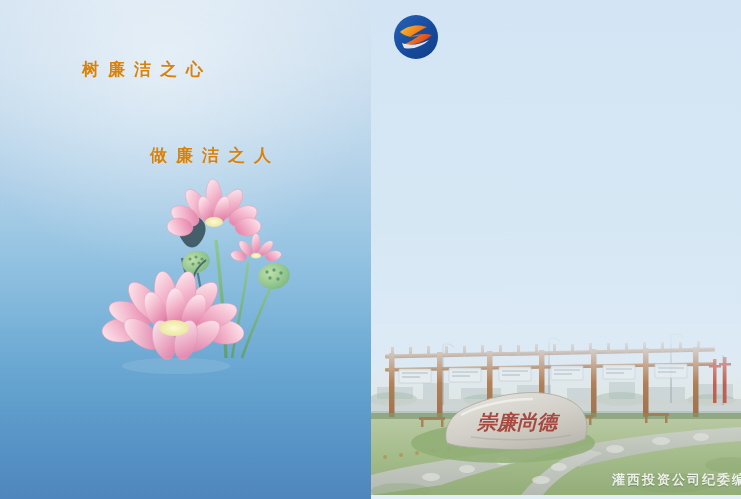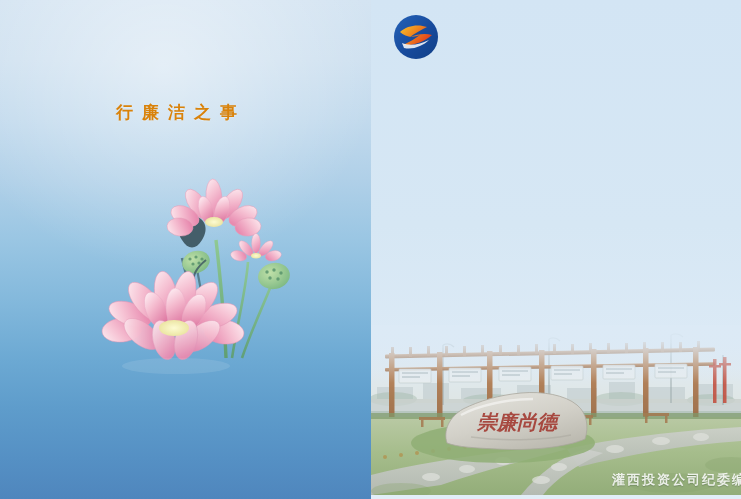--- a/index.html
+++ b/index.html
@@ -104,21 +104,22 @@
   }
 </style>
 </head>
 <body>
 
 <div id="page">
 
   <div id="left-panel">
     <div id="left-glow"></div>
 
-    <div class="left-line" id="ln1">行廉洁之事</div>
+    <div class="left-line" id="ln0">树廉洁之心</div>
+    <div class="left-line" id="ln2">做廉洁之人</div>
 
     <div id="lotus">
       <svg viewBox="0 0 200 200" xmlns="http://www.w3.org/2000/svg">
         <defs>
           <linearGradient id="petalA" x1="0" y1="0" x2="0.4" y2="1">
             <stop offset="0%" stop-color="#fdf0f4"></stop>
             <stop offset="45%" stop-color="#f6c3d4"></stop>
             <stop offset="100%" stop-color="#e88bb0"></stop>
           </linearGradient>
           <linearGradient id="petalB" x1="0" y1="0" x2="0.3" y2="1">

